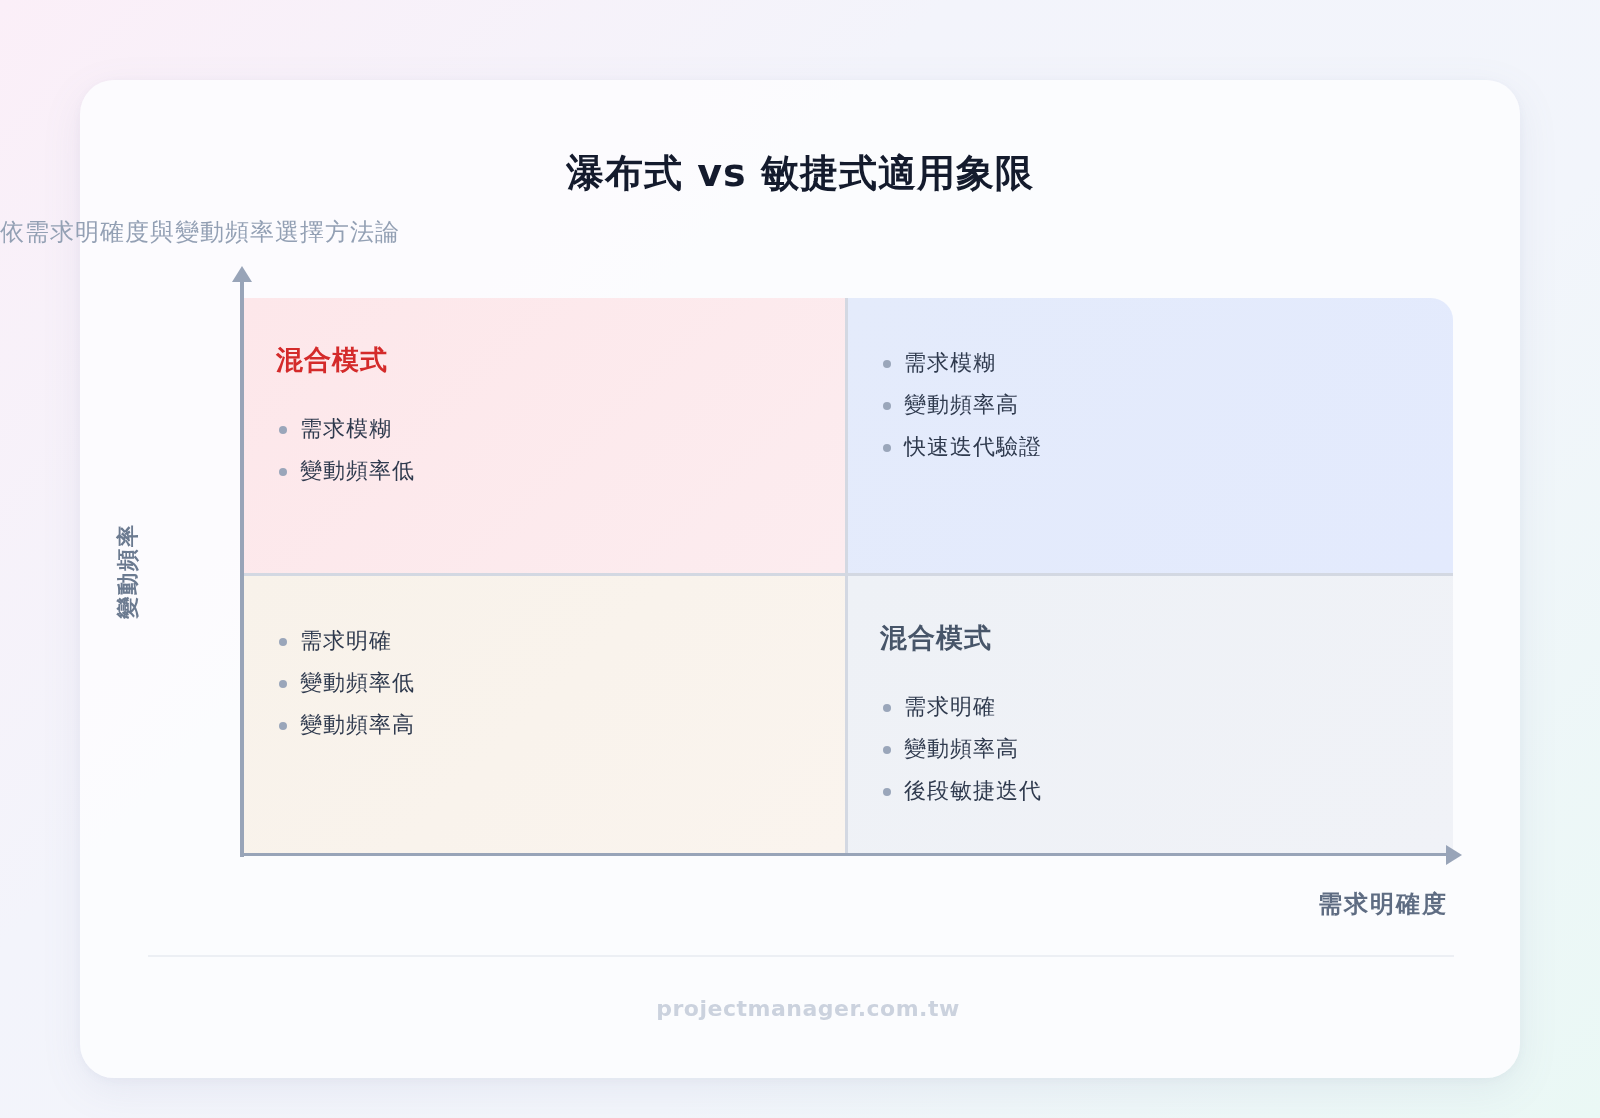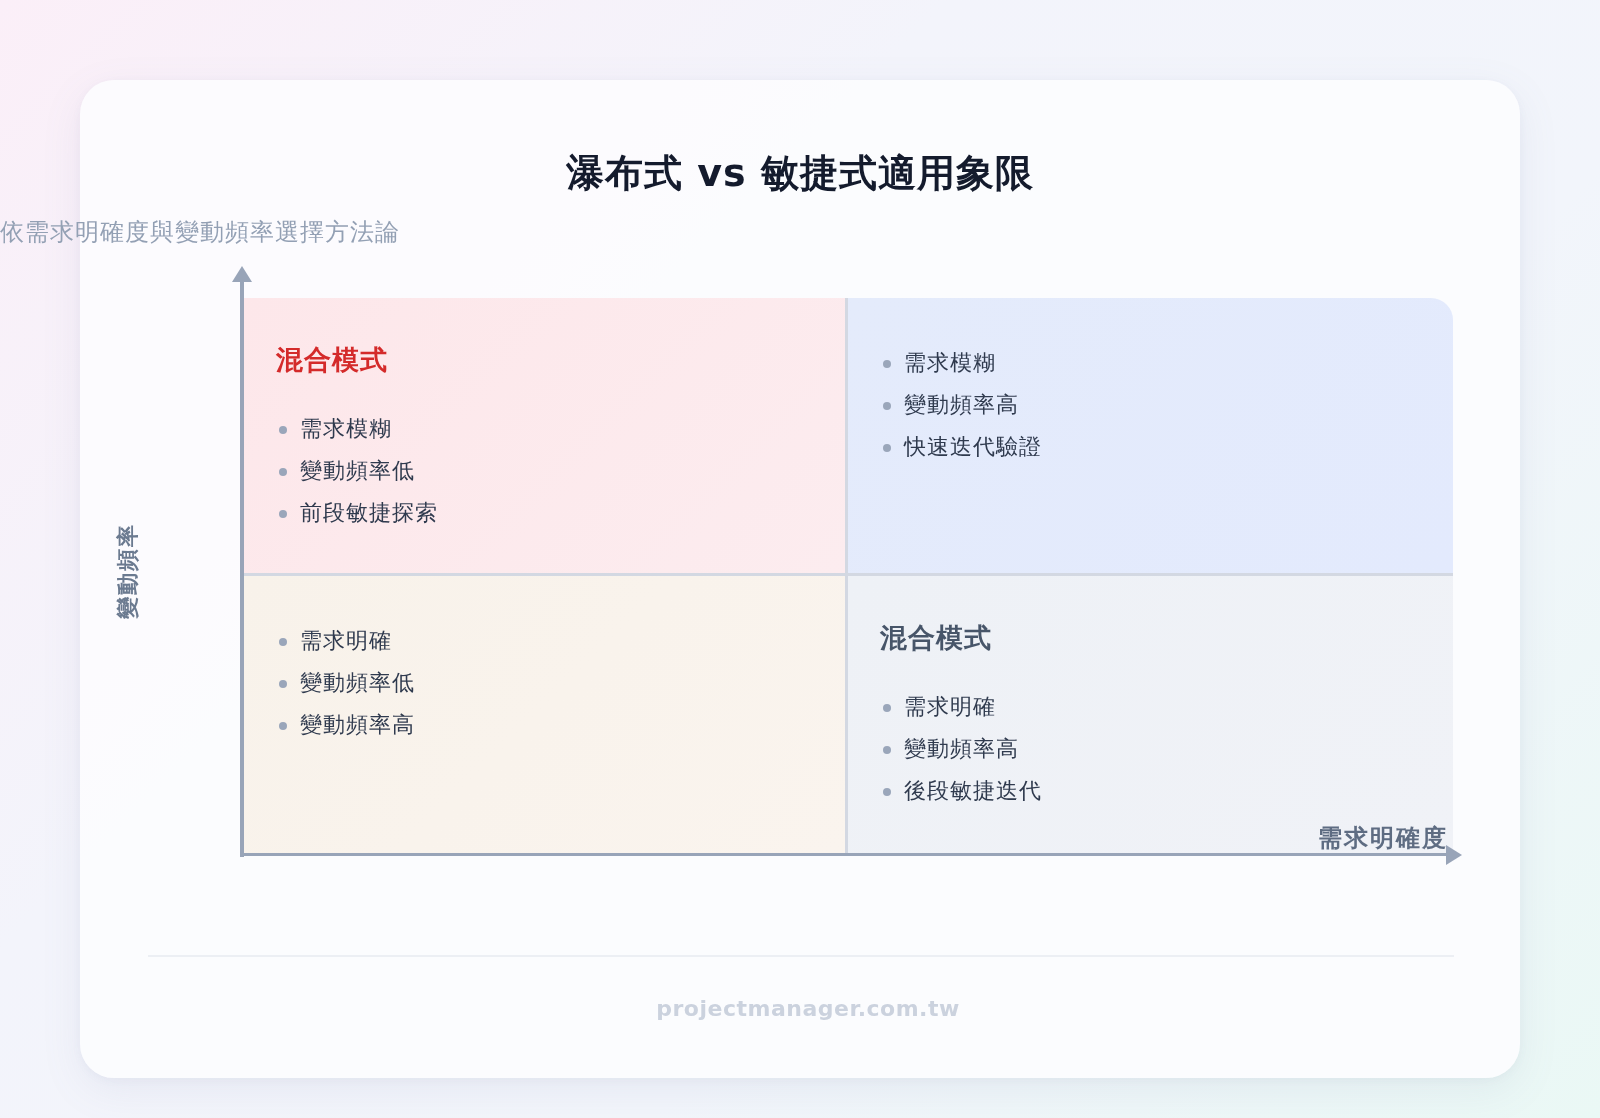--- a/index.html
+++ b/index.html
@@ -37,21 +37,21 @@
       position: absolute; left: 1446px; top: 845px; width: 0; height: 0;
       border-top: 10px solid transparent; border-bottom: 10px solid transparent;
       border-left: 16px solid #98a4b8;
     }
     .y-label {
       position: absolute; left: 78px; top: 556px; width: 100px; text-align: center;
       transform: rotate(-90deg); transform-origin: center;
       font-size: 22px; font-weight: bold; color: #6b7a90; letter-spacing: 2px;
     }
     .x-label {
-      position: absolute; right: 152px; top: 822px;
+      position: absolute; right: 152px; top: 888px;
       font-size: 24px; font-weight: bold; color: #5e6c82; letter-spacing: 2px;
     }
     .grid {
       position: absolute; left: 244px; top: 298px; width: 1209px; height: 555px;
       display: grid; grid-template-columns: 604px 605px; grid-template-rows: 278px 277px;
       border-top-right-radius: 22px; overflow: hidden;
     }
     .quad { position: relative; box-sizing: border-box; padding: 44px 0 0 32px; }
     .q-tl { background: linear-gradient(135deg, #fde7ea 0%, #fcecef 100%); border-right: 3px solid #d3d8e2; border-bottom: 3px solid #d3d8e2; }
     .q-tr { background: linear-gradient(135deg, #e4ebfb 0%, #e3eafd 100%); border-bottom: 3px solid #d3d8e2; }
@@ -86,21 +86,20 @@
 <div class="y-axis"></div>
 <div class="y-arrow"></div>
 <div class="y-label">變動頻率</div>
 
 <div class="grid">
   <div class="quad q-tl">
     <div class="q-title" style="color:#d42a2a">混合模式</div>
     <ul class="q-list">
       <li>需求模糊</li>
       <li>變動頻率低</li>
-      <li>前段敏捷探索</li>
     </ul>
   </div>
   <div class="quad q-tr">
     <ul class="q-list">
       <li>需求模糊</li>
       <li>變動頻率高</li>
       <li>快速迭代驗證</li>
     </ul>
   </div>
   <div class="quad q-bl">

